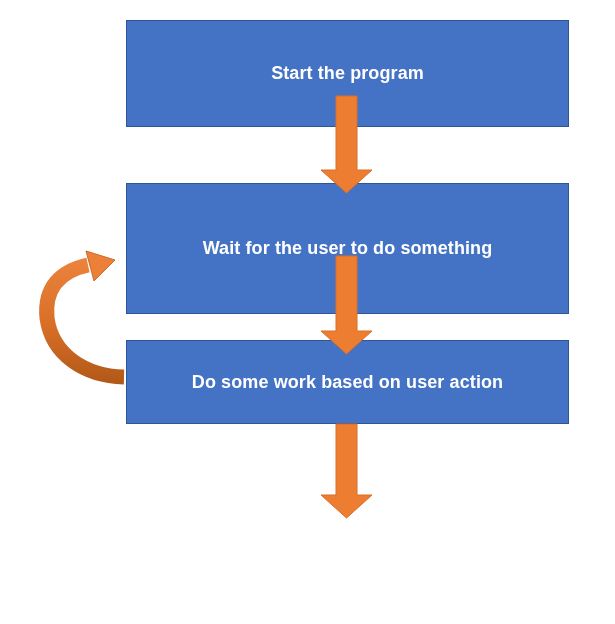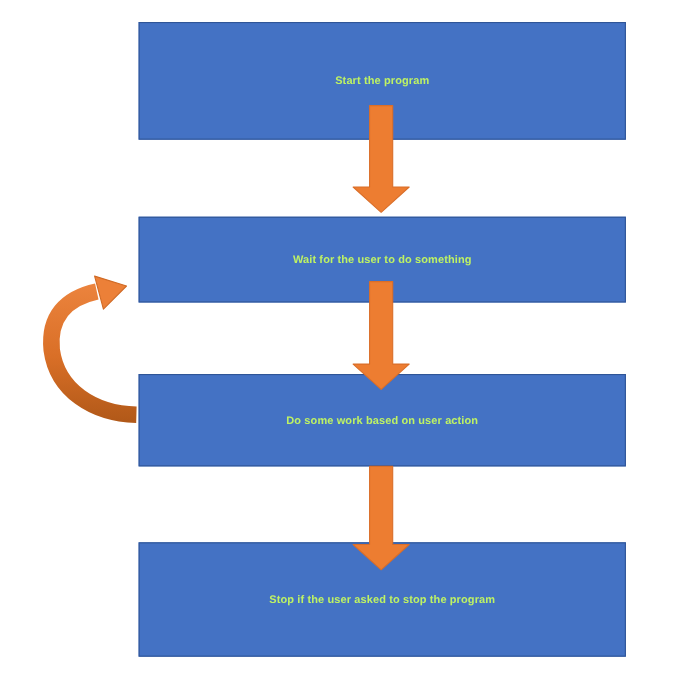--- a/index.html
+++ b/index.html
@@ -21,28 +21,28 @@
     width: 443px;
     background: #4472C4;
     border: 1.5px solid #2F5597;
     box-sizing: border-box;
     display: flex;
     align-items: center;
     justify-content: center;
     text-align: center;
   }
   .flow-box .label {
-    color: #bef264;
-    font-size: 10px;
+    color: #ffffff;
+    font-size: 18px;
     font-weight: bold;
     letter-spacing: 0.1px;
     padding: 0 14px;
   }
   .box-1 { top: 20px;  height: 107px; }
-  .box-2 { top: 197px; height: 78px; }
+  .box-2 { top: 183px; height: 131px; }
   .box-3 { top: 340px; height: 84px; }
   .box-4 { top: 493px; height: 104px; }
   .connector-layer {
     position: absolute;
     top: 0; left: 0;
     width: 615px;
     height: 624px;
     pointer-events: none;
   }
 </style>
@@ -56,23 +56,20 @@
   </div>
 
   <div class="flow-box box-2">
     <span class="label">Wait for the user to do something</span>
   </div>
 
   <div class="flow-box box-3">
     <span class="label">Do some work based on user action</span>
   </div>
 
-  <div class="flow-box box-4">
-    <span class="label">Stop if the user asked to stop the program</span>
-  </div>
 
   <svg class="connector-layer" width="615" height="624" viewBox="0 0 615 624" xmlns="http://www.w3.org/2000/svg">
     <defs>
       <linearGradient id="loopGrad" gradientUnits="userSpaceOnUse" x1="0" y1="250" x2="0" y2="385">
         <stop offset="0" stop-color="#EE8640"></stop>
         <stop offset="0.55" stop-color="#D96F27"></stop>
         <stop offset="1" stop-color="#B05818"></stop>
       </linearGradient>
     </defs>
 

